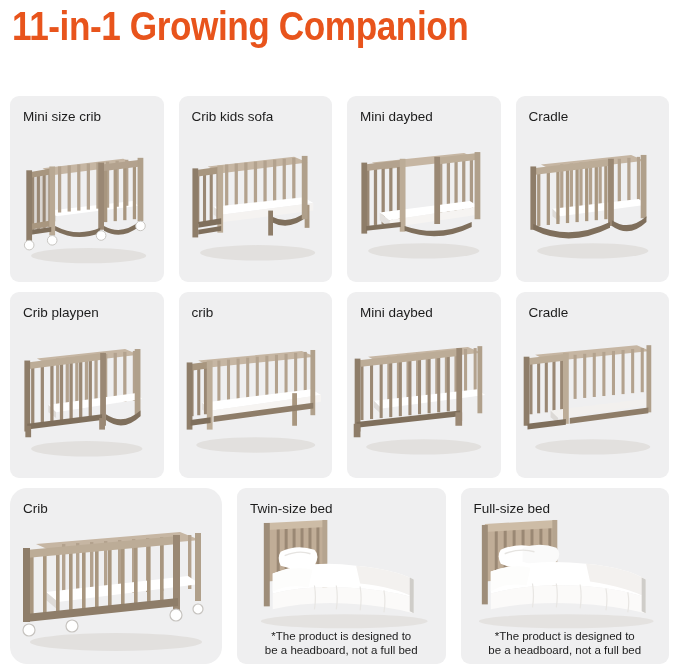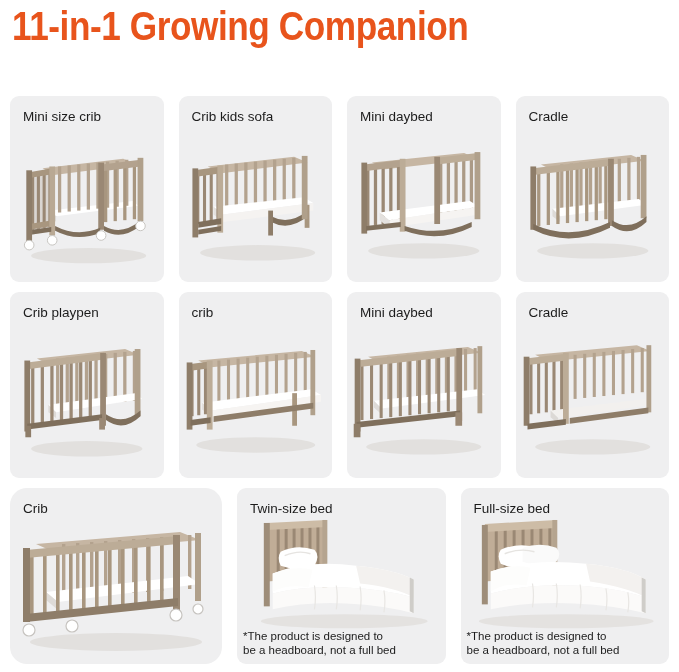--- a/index.html
+++ b/index.html
@@ -71,21 +71,21 @@
     top: 34px;
     display: block;
   }
   .row-3 .art { top: 30px; }
 
   .footnote {
     position: absolute;
     left: 6px;
     right: 6px;
     bottom: 7px;
-    text-align: left;
+    text-align: center;
     font-size: 11.5px;
     line-height: 14px;
     color: #1c1c1c;
     z-index: 4;
   }
   .footnote span { display: block; }
 </style>
 </head>
 <body>
 

